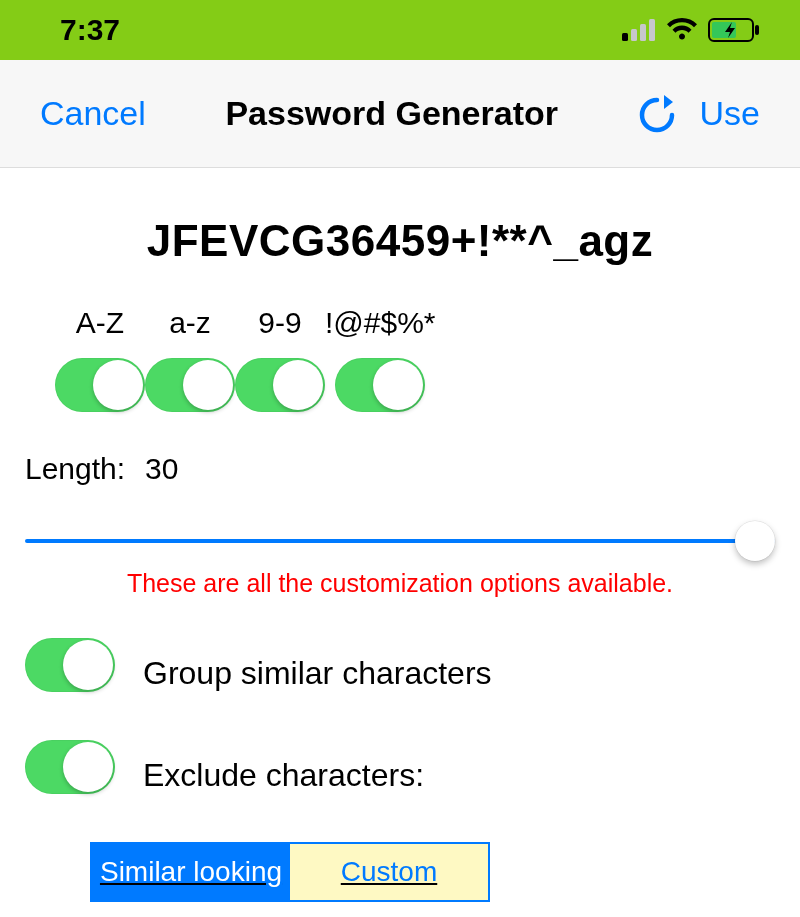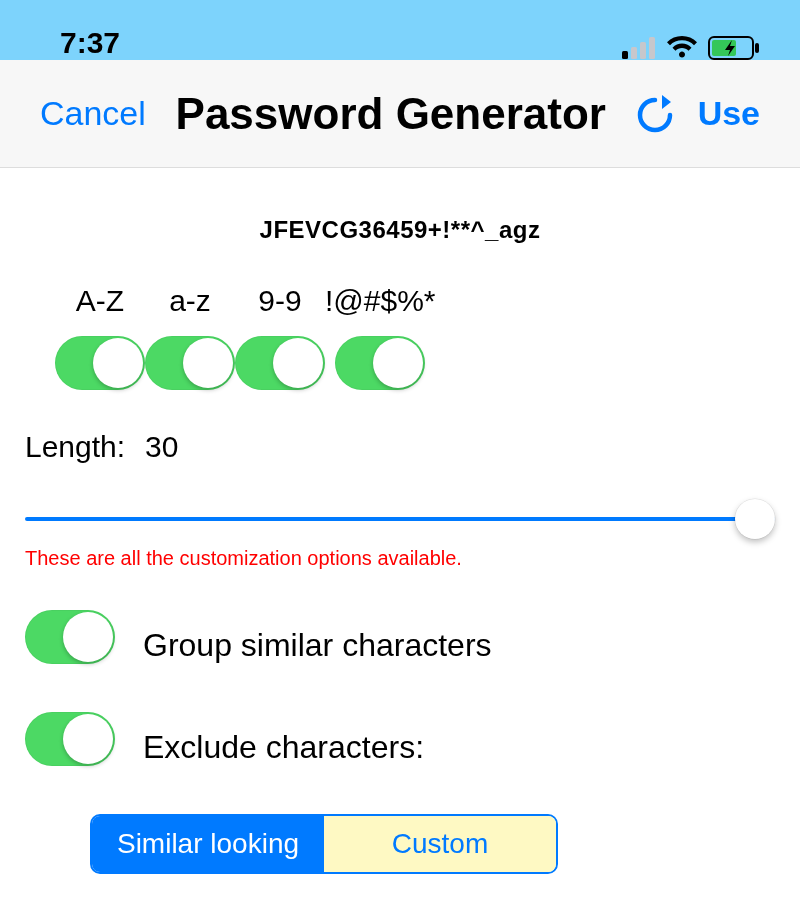--- a/index.html
+++ b/index.html
@@ -9,53 +9,53 @@
     font-family: -apple-system, "Helvetica Neue", Helvetica, Arial, sans-serif;
     background: #fff;
     color: #000;
     overflow: hidden;
   }
 
   
   .status-bar {
     height: 60px;
     display: flex;
-    align-items: flex-end;
+    align-items: center;
     justify-content: space-between;
     padding: 0 40px 0 60px;
-    background: #7dd3fc;
+    background: #84cc16;
     font-weight: 600;
     font-size: 30px;
   }
   .status-right { display: flex; align-items: center; gap: 10px; }
   .status-right svg { display: block; }
 
   
   .nav-bar {
     height: 108px;
     display: flex;
     align-items: center;
     justify-content: space-between;
     padding: 0 40px;
     background: #f7f7f7;
     border-bottom: 1px solid #ddd;
   }
   .nav-left, .nav-right { display:flex; align-items:center; gap:24px; }
   .nav-btn { color:#007aff; font-size:34px; font-weight:400; cursor:pointer; }
-  .nav-btn.bold { font-weight:700; }
-  .nav-title { font-size:44px; font-weight:700; flex:1; text-align:center; }
+  .nav-btn.bold { font-weight:400; }
+  .nav-title { font-size:34px; font-weight:700; flex:1; text-align:center; }
   .refresh-btn { cursor:pointer; display:flex; align-items:center; }
 
   
   .content { padding: 30px 25px 0 25px; }
 
   .password {
     text-align: center;
     font-weight: 700;
-    font-size: 24px;
+    font-size: 44px;
     margin: 18px 0 40px 0;
     letter-spacing: 0.5px;
   }
 
   .charset-row {
     display: flex;
     justify-content: flex-start;
     margin: 0 30px 40px 30px;
   }
   .charset-item {
@@ -89,36 +89,37 @@
     background:#007aff; border-radius:2px;
   }
   .slider-thumb {
     position:absolute; top:0; right:0; width:40px; height:40px;
     border-radius:50%; background:#fff;
     box-shadow:0 3px 6px rgba(0,0,0,0.25), 0 0 0 0.5px rgba(0,0,0,0.1);
     cursor:pointer;
   }
 
   .red-note {
-    color:#ff0000; font-size:20px; 
+    color:#ff0000; font-size:25px; text-align:center;
     margin:0 0 40px 0;
   }
 
   
   .opt-row {
     display:flex; align-items:flex-end; gap:28px;
     margin-bottom: 48px;
   }
   .opt-label { font-size:32px; }
 
   
   .segmented {
-    display:flex; margin:0 0 28px 65px; width:468px;
-    border:2px solid #007aff; border-radius:10px; overflow:hidden;
+    display:flex; margin:0 0 28px 65px; width:400px;
+    border:2px solid #007aff; border-radius:0; overflow:hidden;
     font-size:28px;
+    text-decoration:underline;
   }
   .seg { flex:1; text-align:center; padding:12px 0; cursor:pointer; }
   .seg.selected { background:#007aff; color:#fff; }
   .seg.unselected { color:#007aff; background:#fef9c3; }
 </style>
 </head>
 <body>
 
 <div class="status-bar">
   <span>7:37</span>

